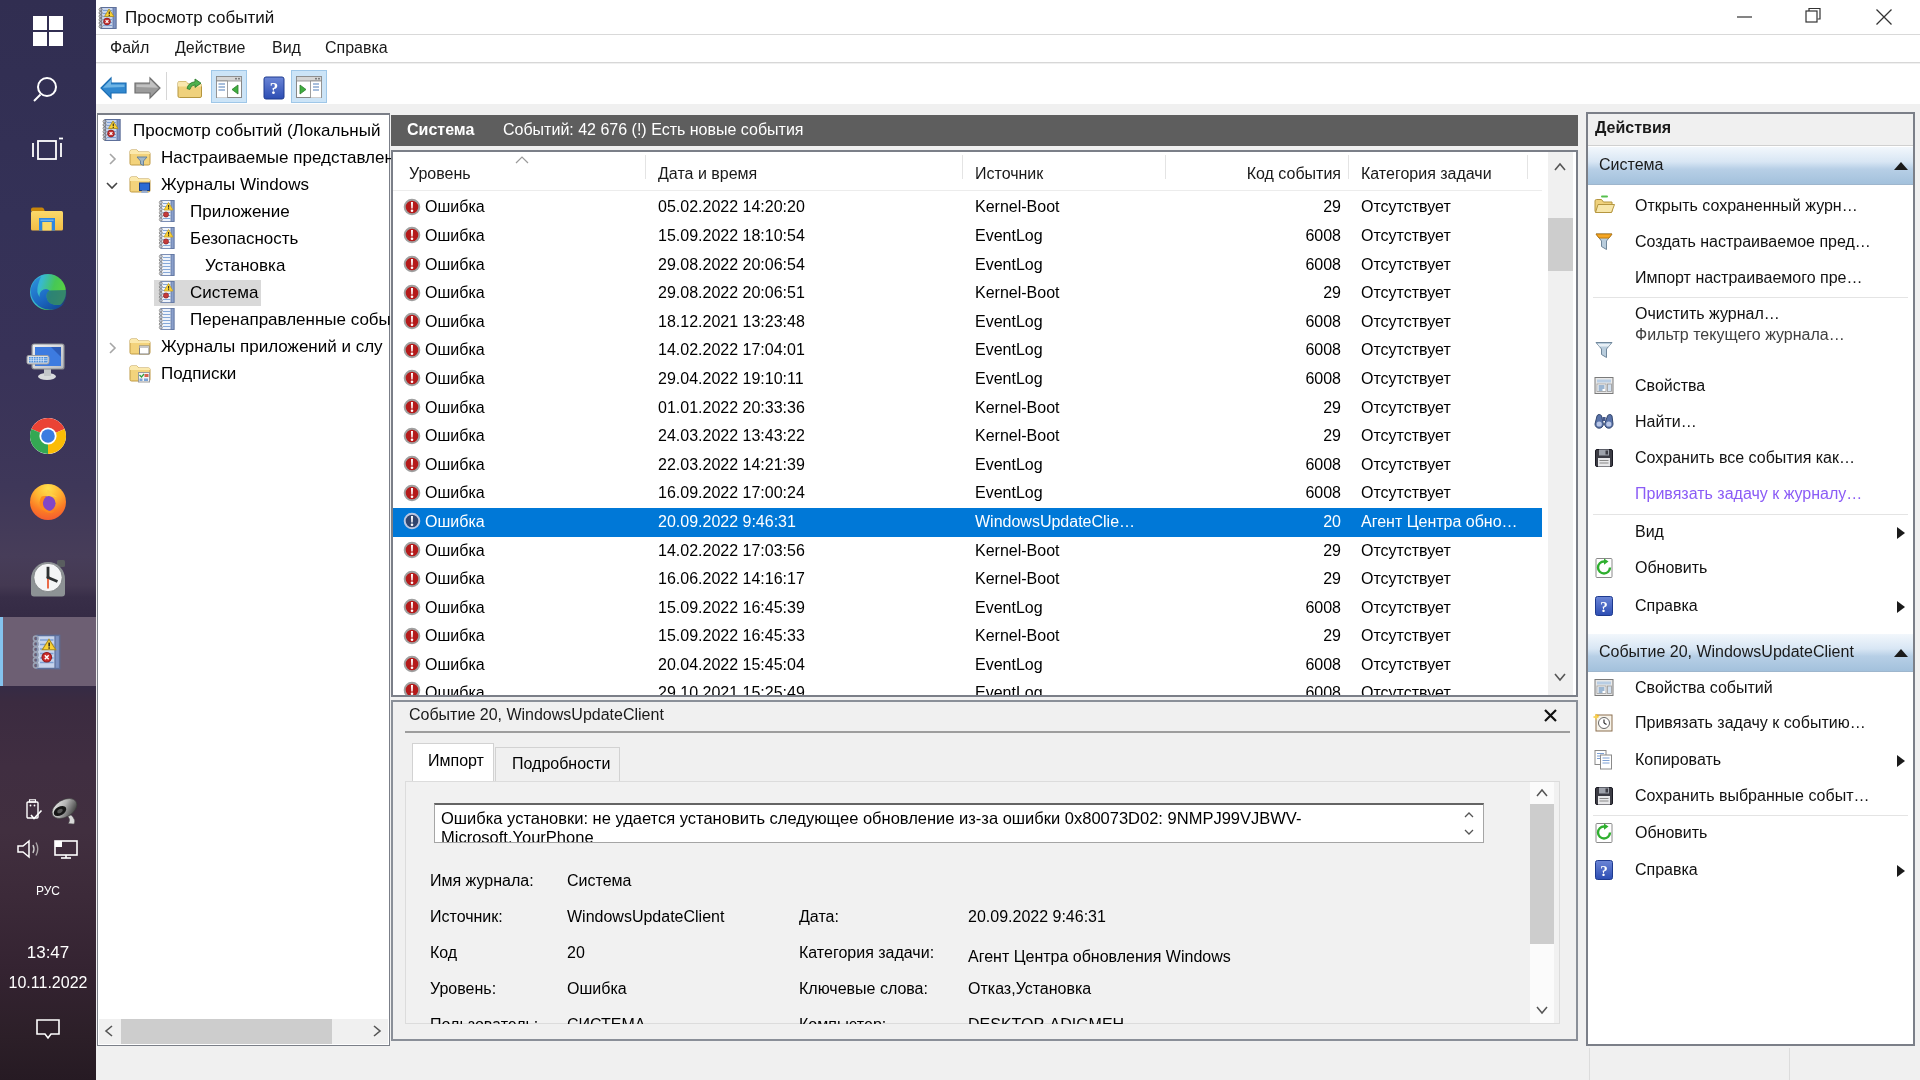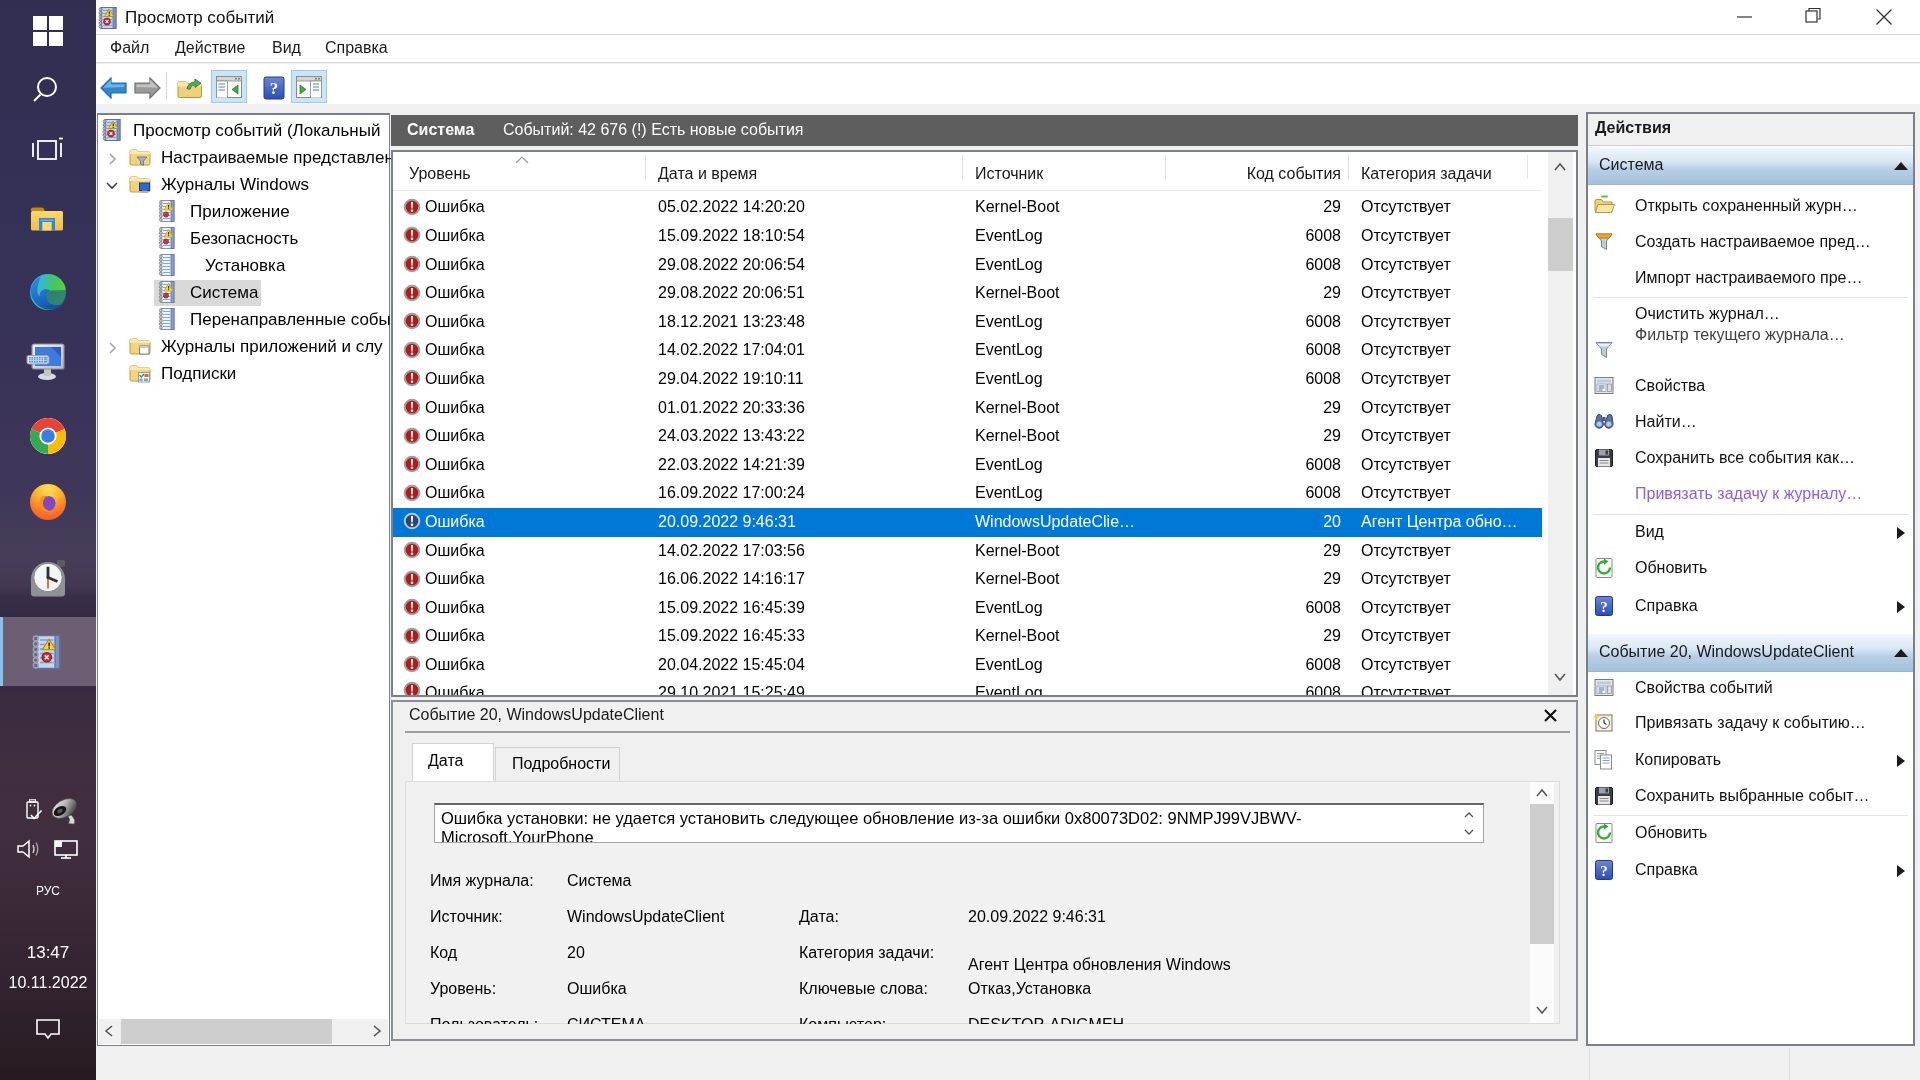--- a/index.html
+++ b/index.html
@@ -642,21 +642,21 @@
 <svg class="abs" style="left:1458px;top:672px;" width="12" height="10" viewBox="0 0 12 10">
       <path d="M1 2 L6 8 L11 2" fill="none" stroke="#555" stroke-width="1.6"></path>
     </svg>
 <div class="abs" style="left:295px;top:700px;width:1187px;height:341px;background:#f0f0f0;border:2px solid #8a8f98;"></div>
 <div class="txt" style="left:313px;top:706px;font-size:16px;color:#1a1a1a;">Событие 20, WindowsUpdateClient</div>
 <svg class="abs" style="left:1447px;top:708px;" width="15" height="15" viewBox="0 0 15 15">
       <path d="M2 2 L13 13 M13 2 L2 13" stroke="#111" stroke-width="2.2"></path>
     </svg>
 <div class="abs" style="left:309px;top:731px;width:1165px;height:2px;background:#9d9d9d;"></div>
 <div class="abs" style="left:316px;top:743px;width:82px;height:39px;background:#fff;border:1px solid #d2d2d2;border-bottom:none;"></div>
-<div class="txt" style="left:332px;top:752px;font-size:16px;">Дата</div>
+<div class="txt" style="left:332px;top:752px;font-size:16px;">Импорт</div>
 <div class="abs" style="left:399px;top:747px;width:125px;height:34px;background:#f0f0f0;border:1px solid #d2d2d2;border-bottom:none;"></div>
 <div class="txt" style="left:416px;top:755px;font-size:16px;">Подробности</div>
 <div class="abs" style="left:309px;top:781px;width:1155px;height:243px;background:#f1f1f1;border:1px solid #dcdcdc;"></div>
 <div class="abs" id="tabclip" style="left:309px;top:781px;width:1155px;height:243px;overflow:hidden;">
 <div class="abs" style="left:29px;top:22px;width:1050px;height:40px;background:#fff;border:1px solid #a5a5a5;border-top:2px solid #646464;"></div>
 <div class="abs" style="left:30px;top:24px;width:1020px;height:37px;overflow:hidden;">
         <div class="txt" style="left:6px;top:4px;font-size:16.5px;">Ошибка установки: не удается установить следующее обновление из-за ошибки 0x80073D02: 9NMPJ99VJBWV-</div>
         <div class="txt" style="left:6px;top:23px;font-size:16.5px;">Microsoft.YourPhone</div>
       </div>
 <svg class="abs" style="left:1059px;top:30px;" width="10" height="8" viewBox="0 0 10 8">
@@ -667,21 +667,21 @@
       </svg>
 <div class="txt" style="left:25px;top:91px;">Имя журнала:</div>
 <div class="txt" style="left:162px;top:91px;">Система</div>
 <div class="txt" style="left:25px;top:127px;">Источник:</div>
 <div class="txt" style="left:162px;top:127px;">WindowsUpdateClient</div>
 <div class="txt" style="left:394px;top:127px;">Дата:</div>
 <div class="txt" style="left:563px;top:127px;">20.09.2022 9:46:31</div>
 <div class="txt" style="left:25px;top:163px;">Код</div>
 <div class="txt" style="left:162px;top:163px;">20</div>
 <div class="txt" style="left:394px;top:163px;">Категория задачи:</div>
-<div class="txt" style="left:563px;top:175px;">Агент Центра обновления Windows</div>
+<div class="txt" style="left:563px;top:167px;">Агент Центра обновления Windows</div>
 <div class="txt" style="left:25px;top:199px;">Уровень:</div>
 <div class="txt" style="left:162px;top:199px;">Ошибка</div>
 <div class="txt" style="left:394px;top:199px;">Ключевые слова:</div>
 <div class="txt" style="left:563px;top:199px;">Отказ,Установка</div>
 <div class="txt" style="left:25px;top:235px;">Пользователь:</div>
 <div class="txt" style="left:162px;top:235px;">СИСТЕМА</div>
 <div class="txt" style="left:394px;top:235px;">Компьютер:</div>
 <div class="txt" style="left:563px;top:235px;">DESKTOP-ADIGMEH</div>
 </div>
 <div class="abs" style="left:1434px;top:782px;width:24px;height:241px;background:#fbfbfb;"></div>

